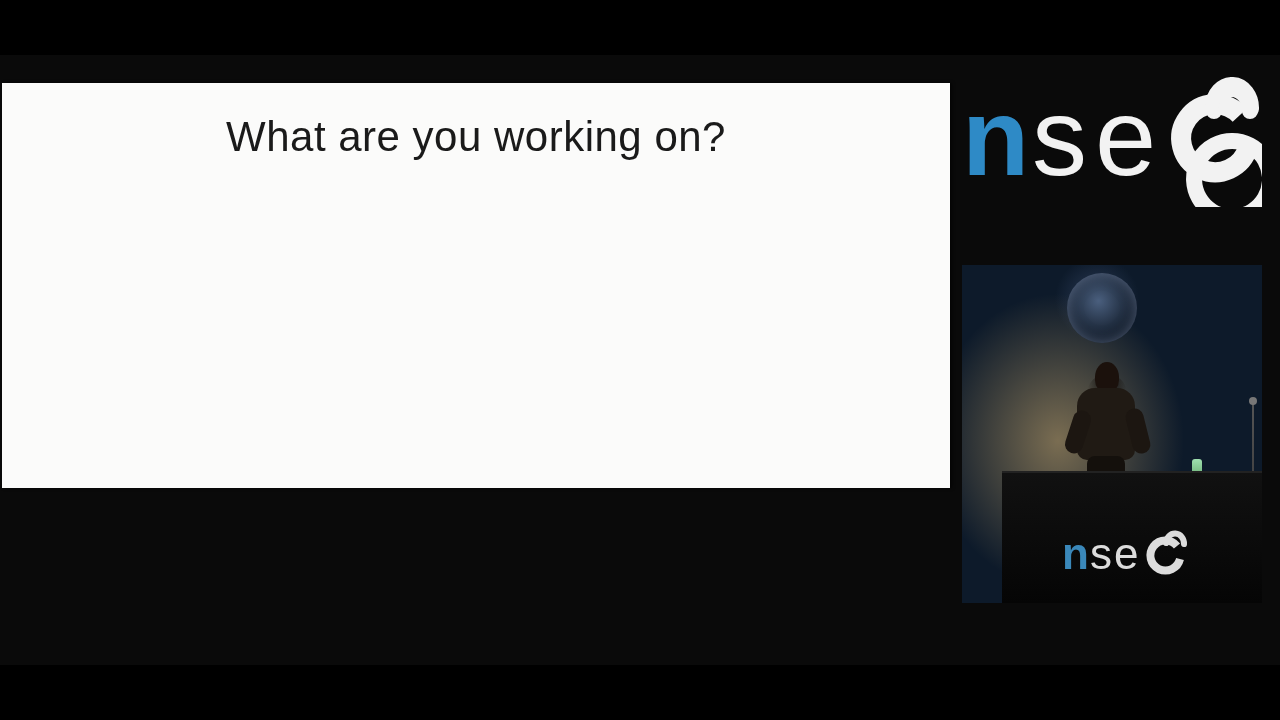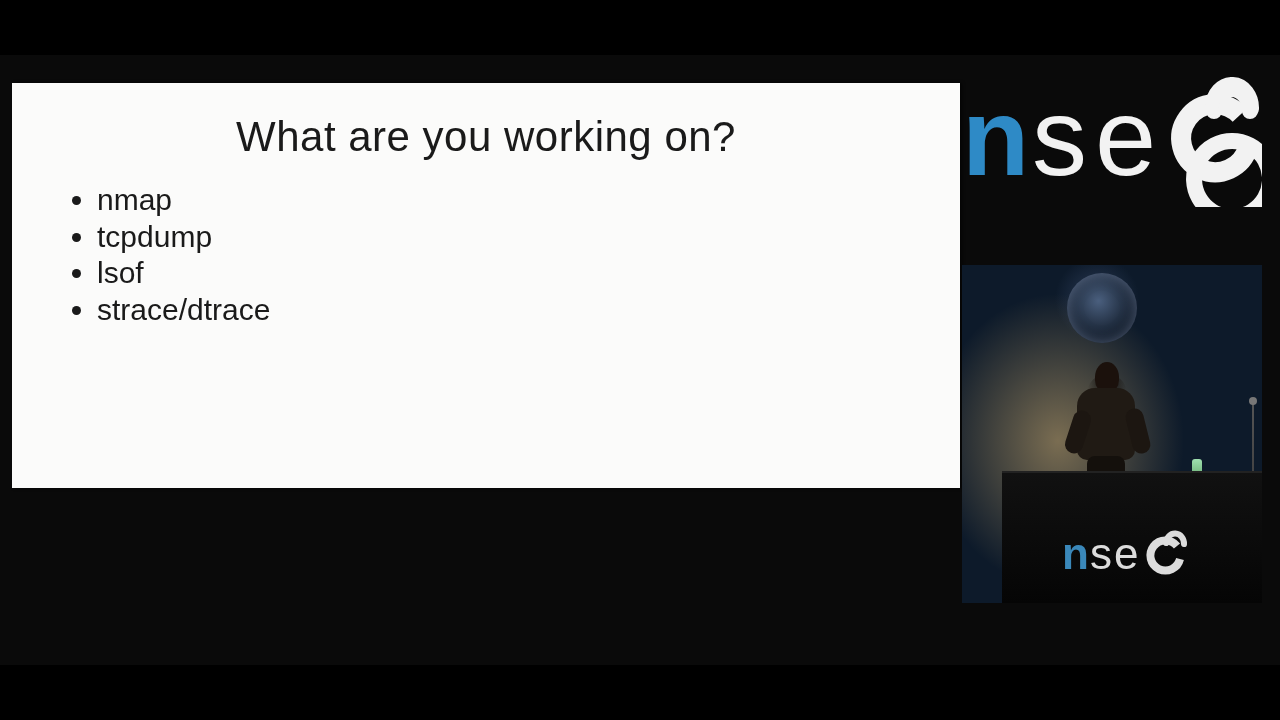--- a/index.html
+++ b/index.html
@@ -18,21 +18,21 @@
     left: 0;
     top: 55px;
     width: 1280px;
     height: 610px;
     background: #0a0a0a;
   }
 
   
   .slide {
     position: absolute;
-    left: 12px;
+    left: 2px;
     top: 28px;
     width: 948px;
     height: 405px;
     background: #fbfbfa;
     color: #1a1a1a;
     box-sizing: border-box;
     padding: 30px 55px 20px 55px;
     box-shadow: 2px 0 3px rgba(0,0,0,.6);
   }
   .slide h1 {
@@ -161,26 +161,20 @@
   }
 
 </style>
 </head>
 <body>
 
 <div class="frame">
 
   <div class="slide">
     <h1>What are you working on?</h1>
-    <ul>
-      <li>nmap</li>
-      <li>tcpdump</li>
-      <li>lsof</li>
-      <li>strace/dtrace</li>
-    </ul>
   </div>
 
   <div class="logo">
     <svg viewBox="0 0 300 130" width="300" height="130">
       <g font-family="Arial, Helvetica, sans-serif" font-weight="300">
         <text x="0" y="98" font-size="110" fill="#2e8ac6" font-weight="600">n</text>
         <text x="70" y="98" font-size="110" fill="#f2f2f2">s</text>
         <text x="133" y="98" font-size="110" fill="#f2f2f2">e</text>
 
         <path d="M270 64 a38 38 0 1 0 0.1 0 M252 34 a18 22 0 1 1 36 0" fill="none" stroke="#f2f2f2" stroke-width="16" stroke-linecap="round"></path>

